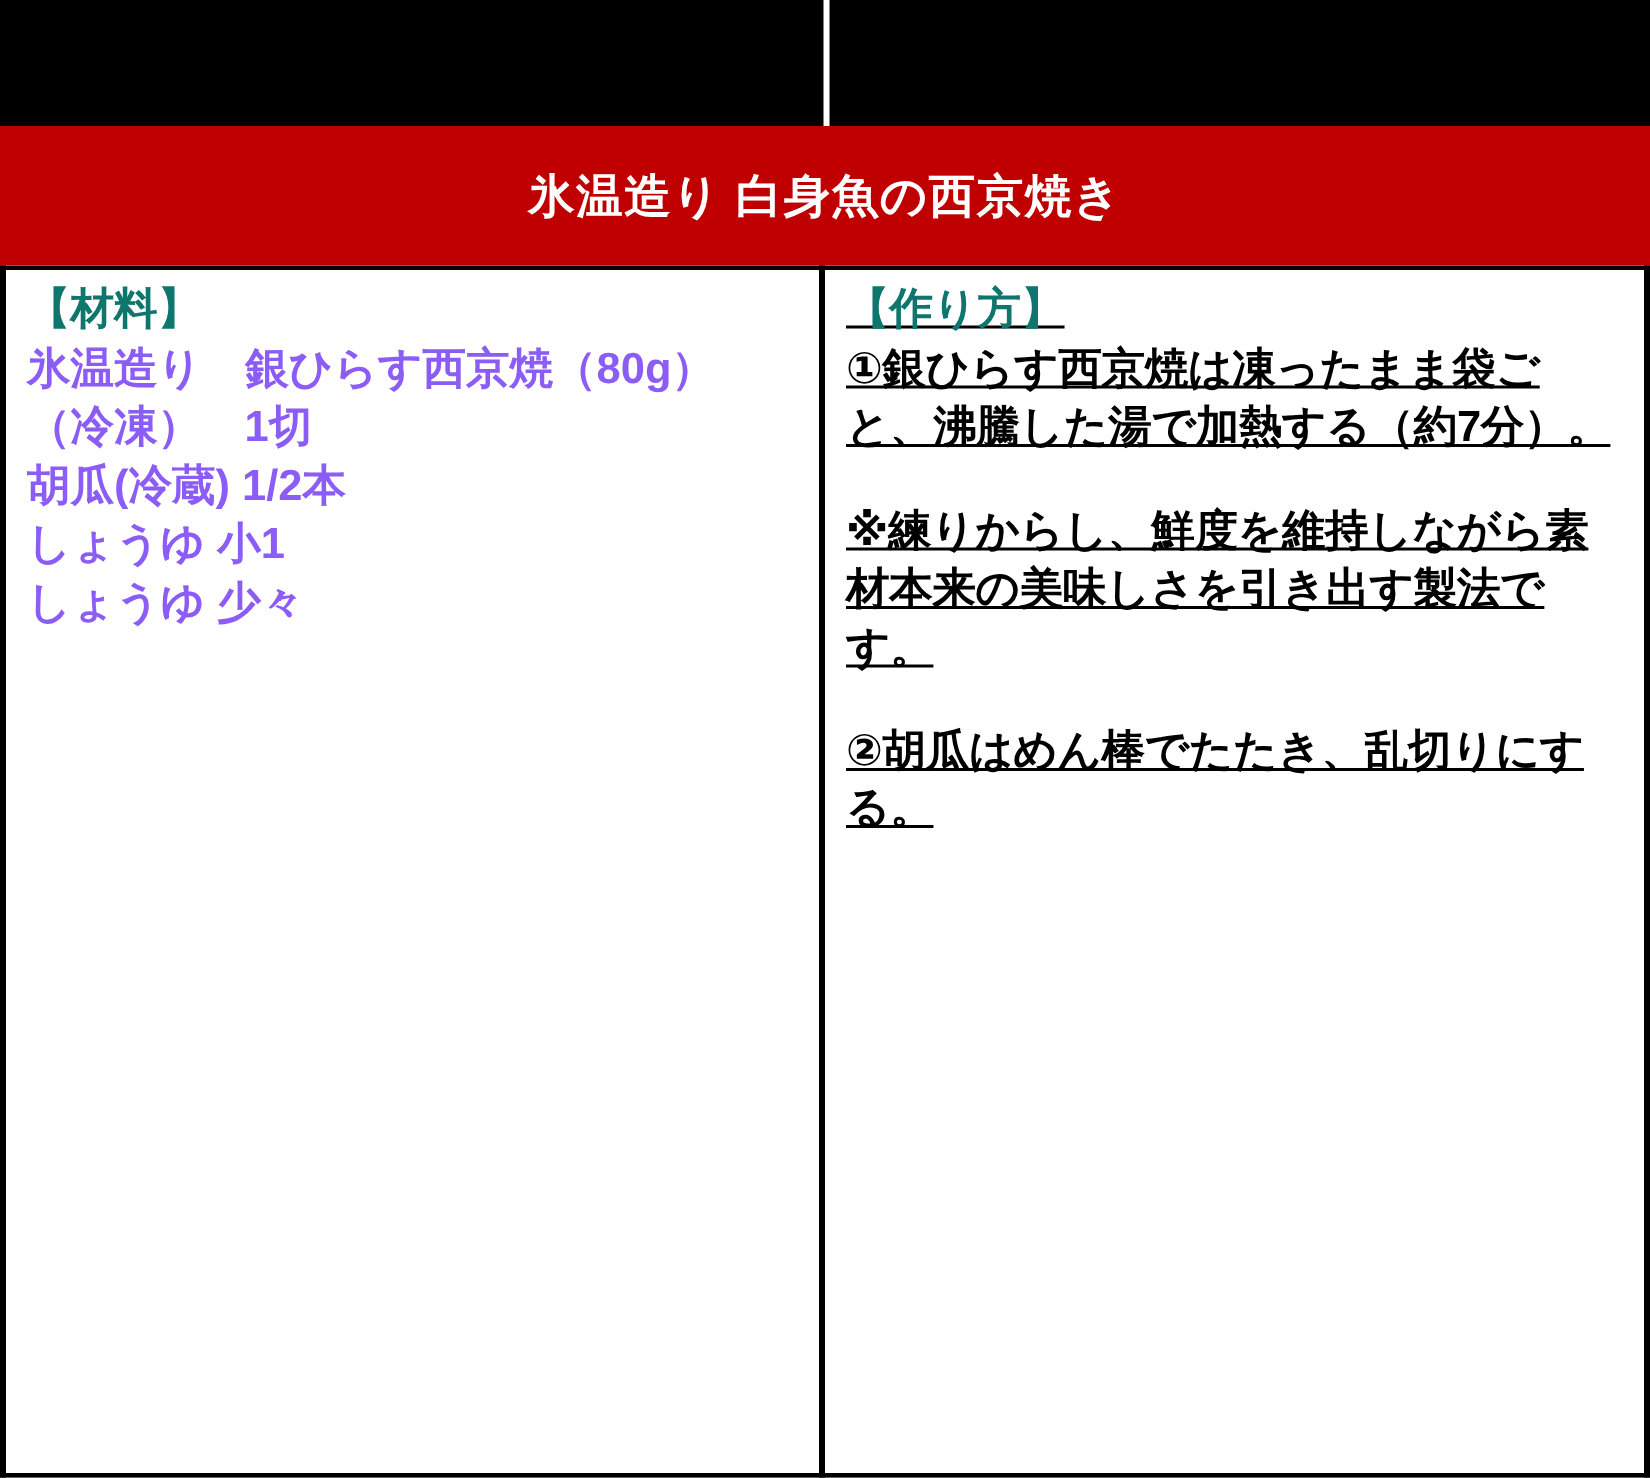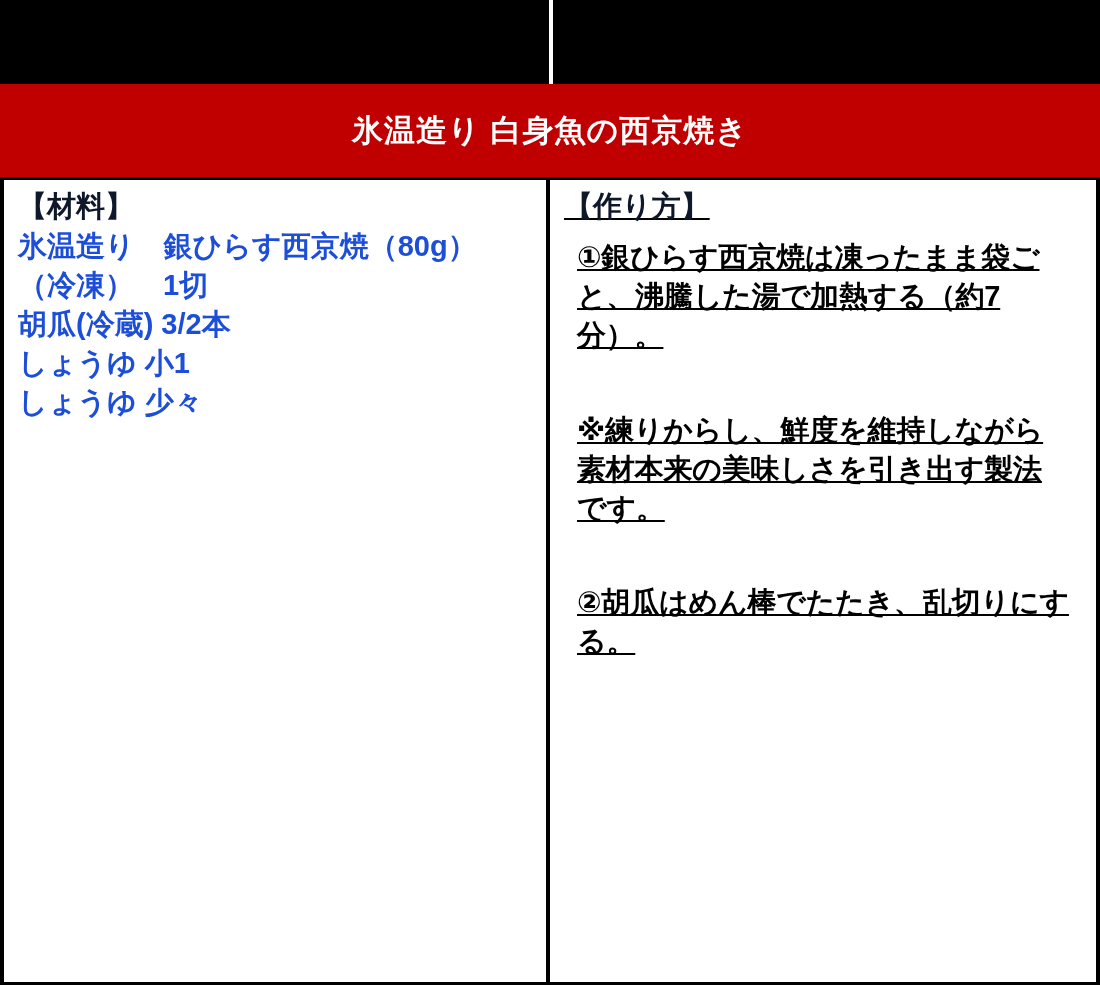--- a/index.html
+++ b/index.html
@@ -142,41 +142,41 @@
   .col-right {
     left: 550px;
     width: 546px;
     height: 808px;
     text-decoration: underline;
   }
 
   .heading {
     font-size: 29px;
     font-weight: bold;
-    color: #0f172a;
+    color: #0f766e;
     line-height: 1.32;
     margin: 0 0 2px 0;
     white-space: nowrap;
   }
 
   .line {
     font-size: 29px;
     font-weight: bold;
-    color: #1d4ed8;
+    color: #8b5cf6;
     line-height: 1.34;
     margin: 0;
     white-space: nowrap;
   }
 
   .para {
     font-size: 29px;
     font-weight: bold;
     color: #000000;
     line-height: 1.34;
-    margin: 13px;
+    margin: 0;
   }
 
   .gap {
     height: 30px;
   }
 
   .rcol .para {
     letter-spacing: -0.2px;
   }
 </style>
@@ -199,21 +199,21 @@
       <div class="rule-top"></div>
       <div class="rule-bottom"></div>
       <div class="rule-left"></div>
       <div class="rule-right"></div>
       <div class="rule-center"></div>
 
       <div class="col col-left">
         <div class="heading">【材料】</div>
         <div class="line">氷温造り　銀ひらす西京焼（80g）</div>
         <div class="line">（冷凍）　1切</div>
-        <div class="line">胡瓜(冷蔵) 3/2本</div>
+        <div class="line">胡瓜(冷蔵) 1/2本</div>
         <div class="line">しょうゆ 小1</div>
         <div class="line">しょうゆ 少々</div>
       </div>
 
       <div class="col col-right rcol">
         <div class="heading">【作り方】</div>
         <div class="para">①銀ひらす西京焼は凍ったまま袋ごと、沸騰した湯で加熱する（約7分）。</div>
         <div class="gap"></div>
         <div class="para">※練りからし、鮮度を維持しながら素材本来の美味しさを引き出す製法です。</div>
         <div class="gap"></div>

